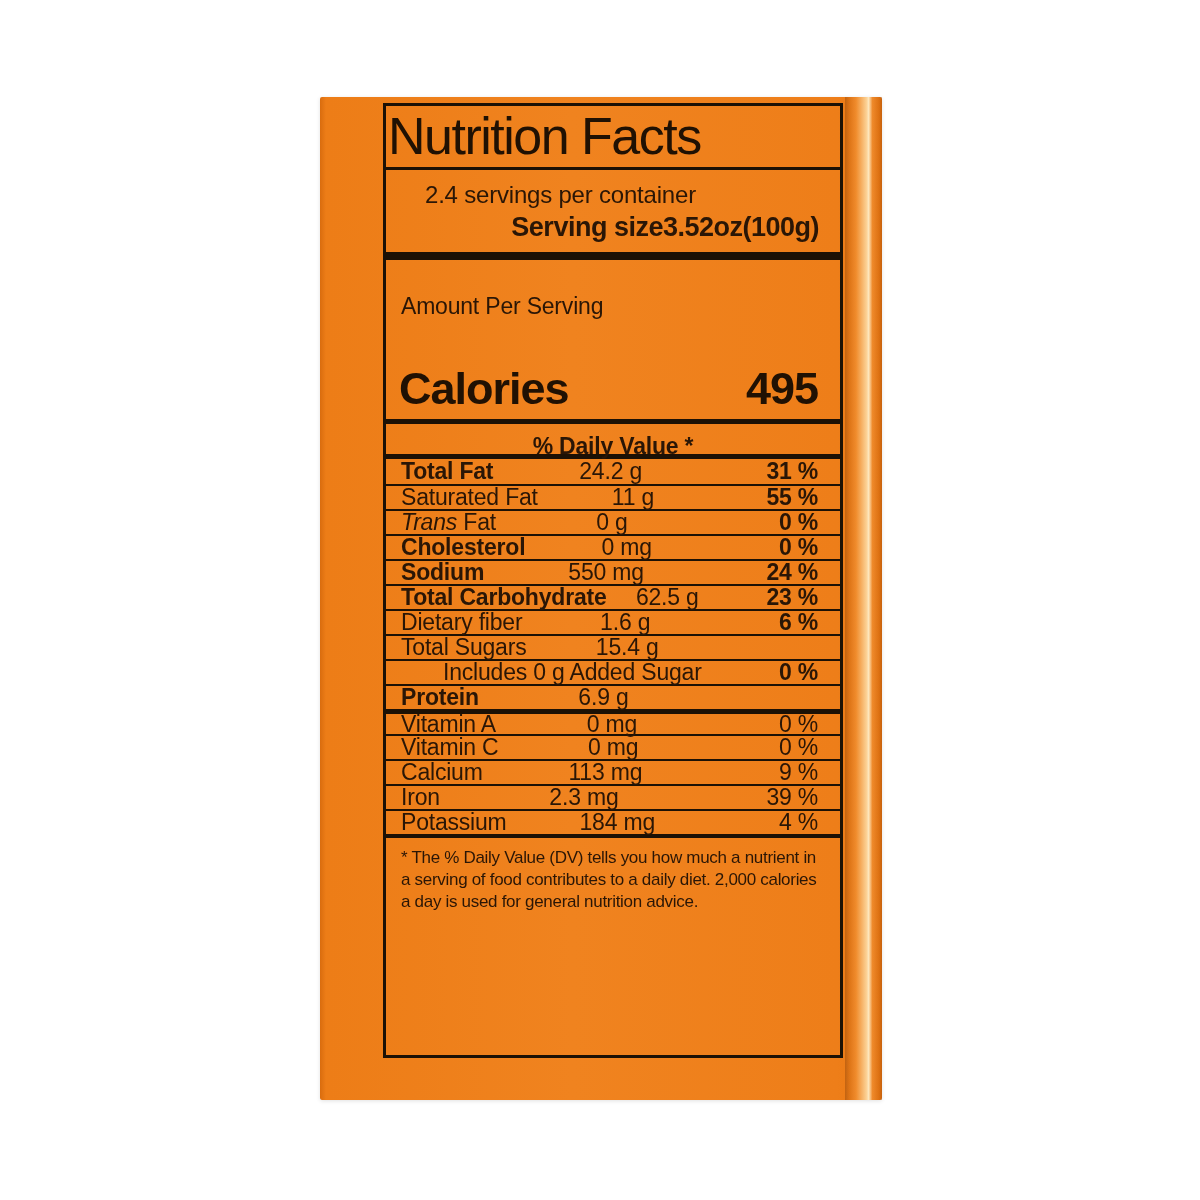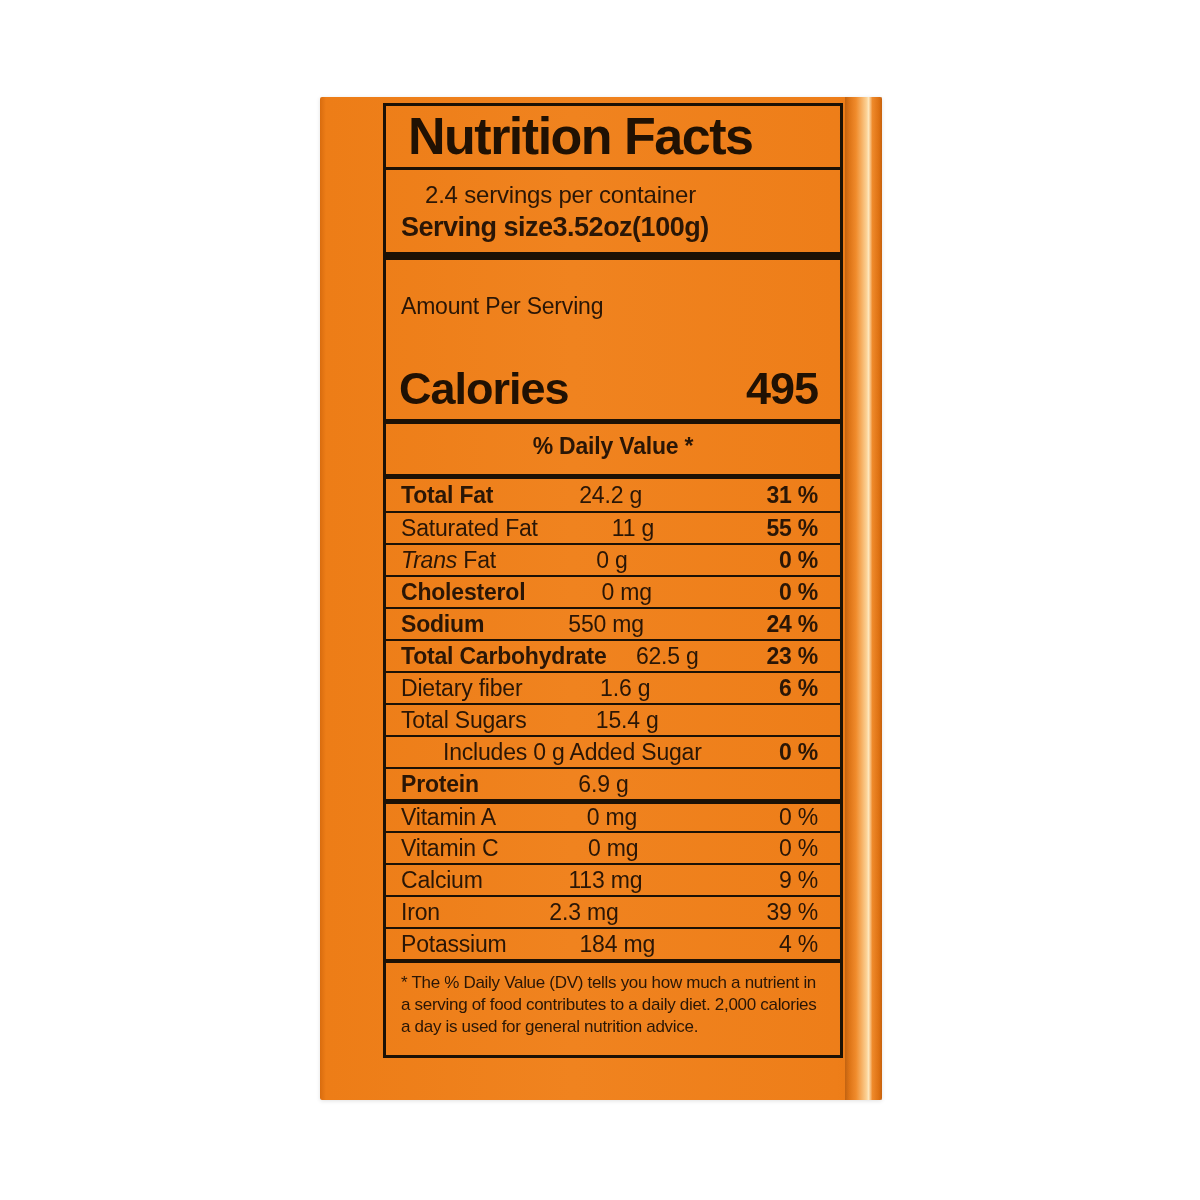--- a/index.html
+++ b/index.html
@@ -25,40 +25,40 @@
       rgba(255,190,110,0.25) 74%,
       rgba(120,50,0,0.10) 92%, rgba(120,50,0,0.30) 100%);
   }
   .nf-label{
     position:absolute;left:63px;top:6px;width:460px;height:955px;
     box-sizing:border-box;border:3px solid #1c1105;color:#2a1606;
     letter-spacing:-0.2px;
   }
   .nf-title{
     height:64px;box-sizing:border-box;border-bottom:3px solid #1c1105;
-    font-size:52px;font-weight:700;letter-spacing:-1.5px;color:#201103;
-    line-height:60px;padding-left:22px;white-space:nowrap;
+    font-size:52px;font-weight:400;letter-spacing:-1.5px;color:#201103;
+    line-height:60px;padding-left:2px;white-space:nowrap;
   }
   .nf-serving{height:82px;box-sizing:border-box;padding:11px 21px 0 15px;}
   .servings-per{font-size:24px;line-height:28px;margin-left:24px;}
-  .serving-size{display:flex;justify-content:flex-start;align-items:baseline;margin-top:3px;}
+  .serving-size{display:flex;justify-content:flex-end;align-items:baseline;margin-top:3px;margin-left:9px;}
   .serving-size span{font-size:27px;font-weight:700;letter-spacing:-0.5px;}
   .bar8{height:8px;background:#1c1105;}
   .bar5{height:5px;background:#1c1105;}
   .amount-per{height:34px;box-sizing:border-box;padding:9px 0 0 15px;font-size:23px;line-height:24px;margin-top:25px;}
   .calories-line{
     height:56px;box-sizing:border-box;display:flex;justify-content:space-between;align-items:center;
     padding:0 22px 4px 13px;
     margin-top:44px;
   }
   .calories-line span{font-size:45px;font-weight:700;letter-spacing:-1px;color:#201103;}
-  .dv-header{height:50px;box-sizing:border-box;text-align:center;font-size:23px;font-weight:700;line-height:45px;}
+  .dv-header{height:30px;box-sizing:border-box;text-align:center;font-size:23px;font-weight:700;line-height:45px;}
   .rows{}
   .nf-row{
-    height:32px;box-sizing:border-box;display:flex;align-items:center;
+    height:25px;box-sizing:border-box;display:flex;align-items:center;
     padding:0 22px 0 15px;font-size:23px;border-top:2.5px solid #1c1105;
     white-space:nowrap;
   }
   .nf-row:first-child{border-top:none;}
   .nf-row.thick-top{border-top-width:5px;}
   .nf-row .nm{flex:none;}
   .nf-row .nm.b{font-weight:700;}
   .nf-row .nm i{}
   .nf-row.indent{padding-left:57px;}
   .nf-row .amt{flex:1;text-align:center;}

